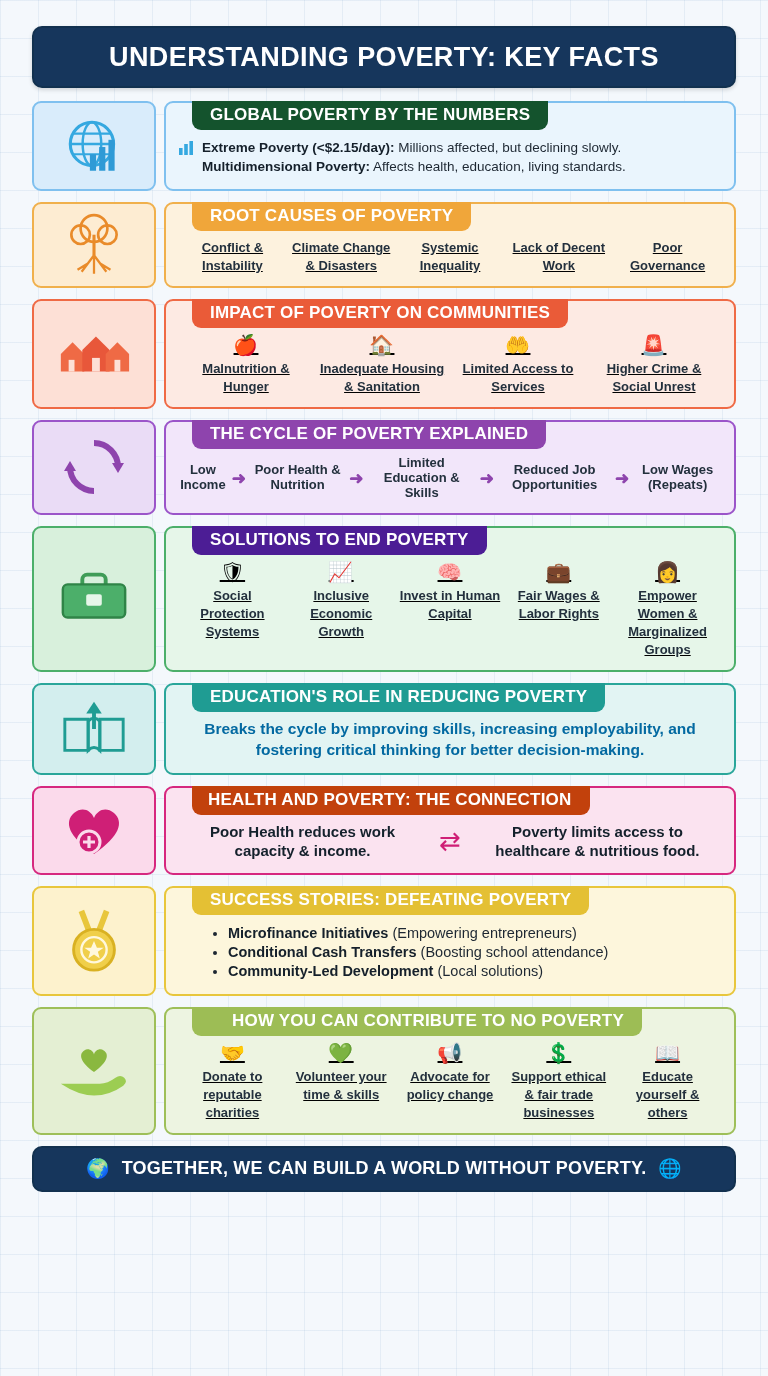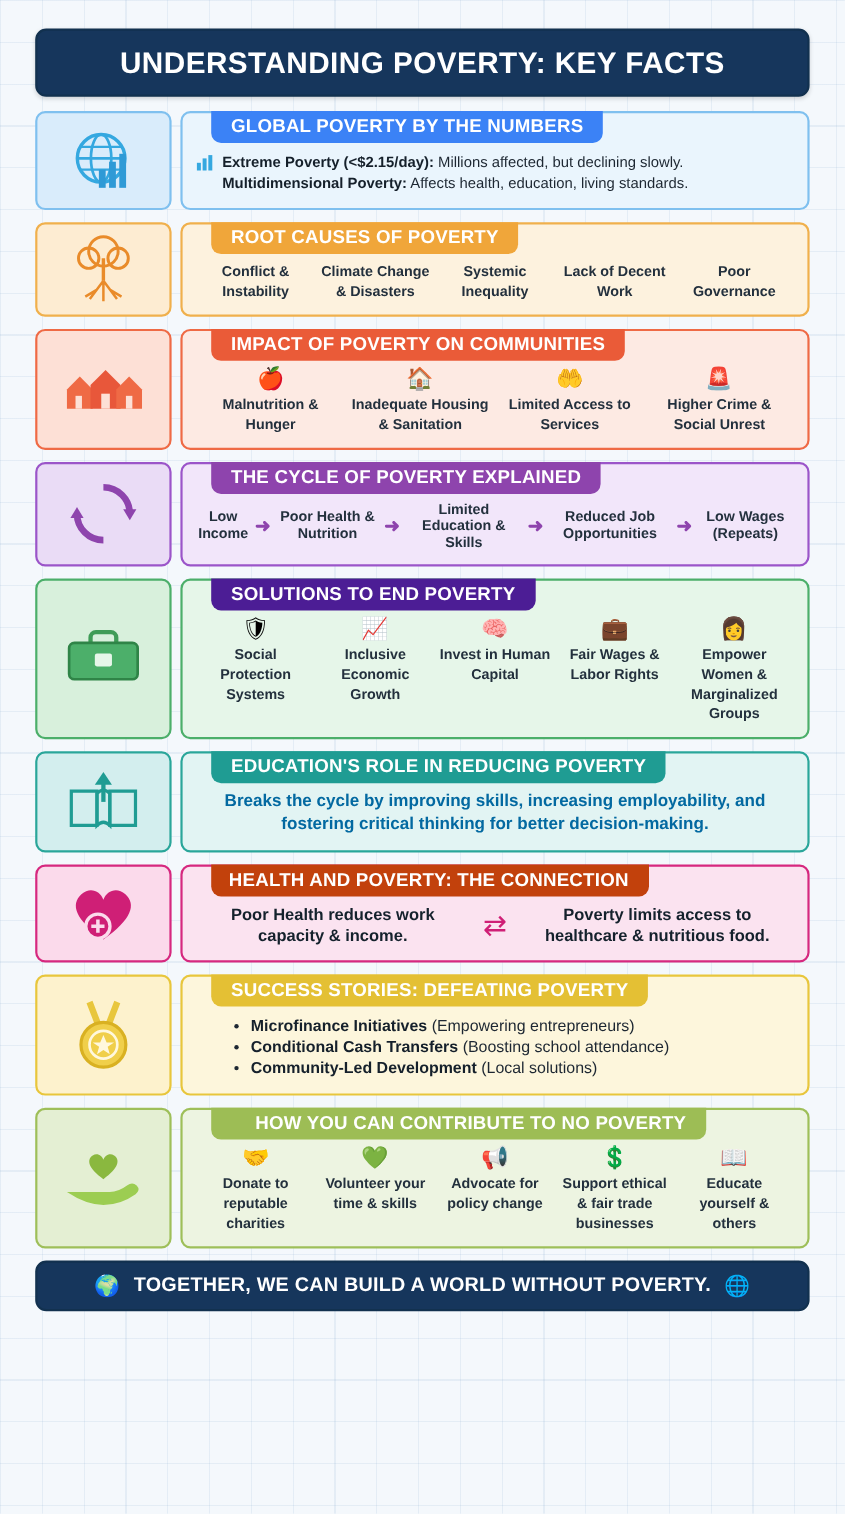--- a/index.html
+++ b/index.html
@@ -63,33 +63,33 @@
     left: 26px;
     padding: 4px 18px 5px 18px;
     border-radius: 0 0 9px 9px;
     color: #fff;
     font-size: 17px;
     font-weight: bold;
     letter-spacing: 0.2px;
     white-space: nowrap;
   }
 
-  .cols { display: flex; align-items: flex-start; justify-content: flex-start; width: 100%; }
+  .cols { display: flex; align-items: flex-start; justify-content: flex-start; width: 100%; text-decoration: underline; }
   .col { flex: 1; text-align: center; padding: 0 3px; }
   .col .lbl { font-size: 13px; font-weight: bold; line-height: 1.15; color: #23303d; }
   .col .ico { font-size: 20px; line-height: 1; margin-bottom: 4px; display: block; }
 
   .bullet-rows { width: 100%; }
   .brow { display: flex; align-items: flex-start; gap: 8px; font-size: 13.5px; margin: 3px 0; color: #1d2732; }
   .brow b { color: #15202b; }
 
   
   .s-blue   .icon-box { background:#d9ecfb; border-color:#7fc0ef; }
   .s-blue   .body-box { background:#eaf5fd; border-color:#7fc0ef; }
-  .s-blue   .sec-head { background:#3b82f6; }
+  .s-blue   .sec-head { background:#14532d; }
 
   .s-orange .icon-box { background:#fdecd2; border-color:#f0b04c; }
   .s-orange .body-box { background:#fdf2de; border-color:#f0b04c; }
   .s-orange .sec-head { background:#f0a63a; }
 
   .s-red    .icon-box { background:#fde0d6; border-color:#ef6a45; }
   .s-red    .body-box { background:#fdeae3; border-color:#ef6a45; }
   .s-red    .sec-head { background:#ea5b38; }
 
   .s-purple .icon-box { background:#eadcf6; border-color:#9b55c9; }

